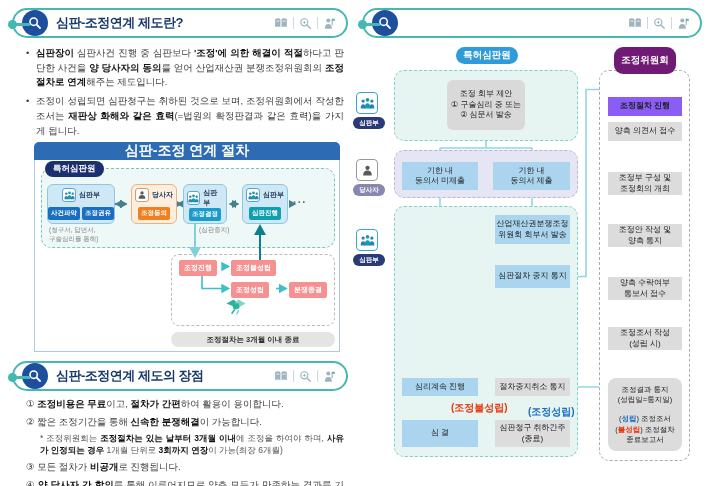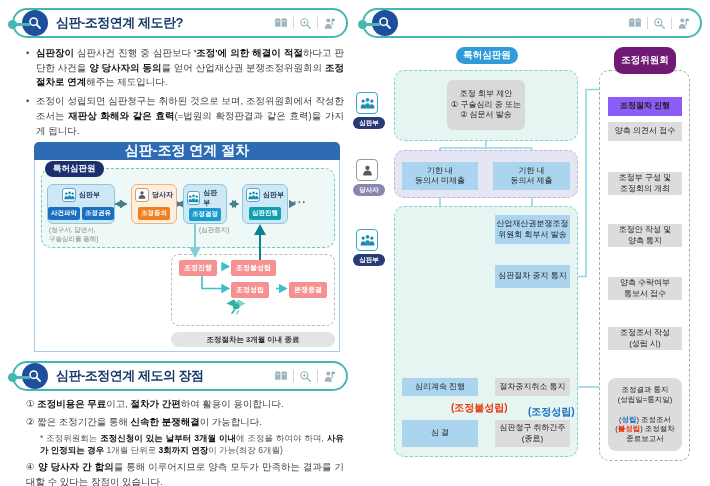--- a/index.html
+++ b/index.html
@@ -314,21 +314,22 @@
             <path d="M3,20 Q3,12 9,12 Q15,12 15,20 Z" fill="#9db3bd"></path>
             <rect x="15.5" y="3" width="4.5" height="3.6" fill="#56bcb4"></rect>
             <line x1="15.5" y1="3" x2="15.5" y2="14" stroke="#7b929d" stroke-width="1.4"></line>
           </svg>
       </span>
     </div>
 
     <div class="adv">
       <div class="adv-item"><span><span>① </span><span class="bb">조정비용은 무료</span><span>이고, </span><span class="bb">절차가 간편</span><span>하여 활용이 용이합니다.</span></span></div>
       <div class="adv-item"><span><span>② 짧은 조정기간을 통해 </span><span class="bb">신속한 분쟁해결</span><span>이 가능합니다.</span></span></div>
-      <div class="adv-foot"><span><span>* 조정위원회는 </span><span class="bb">조정신청이 있는 날부터 3개월 이내</span><span>에 조정을 하여야 하며, </span><span class="bb">사유가 인정되는 경우</span><span> 1개월 단위로 </span><span class="bb">3회까지 연장</span><span>이 가능(최장 6개월)</span></span></div>
+      <div class="adv-foot"><span><span>* 조정위원회는 </span><span class="bb">조정절차는 있는 날부터 3개월 이내</span><span>에 조정을 하여야 하며, </span><span class="bb">사유가 인정되는 경우</span><span> 1개월 단위로 </span><span class="bb">3회까지 연장</span><span>이 가능(최장 6개월)</span></span></div>
+      <div class="adv-item"><span><span>③ 모든 절차가 </span><span class="bb">비공개</span><span>로 진행됩니다.</span></span></div>
       <div class="adv-item"><span><span>④ </span><span class="bb">양 당사자 간 합의</span><span>를 통해 이루어지므로 양측 모두가 만족하는 결과를 기대할 수 있다는 장점이 있습니다.</span></span></div>
     </div>
   </div>
 
   <div class="col-right">
 
     <div class="sec-header" style="margin-left:6px;">
       <span class="hdr-dot"></span>
       <span class="hdr-link"></span>
       <span class="lens">
@@ -444,18 +445,18 @@
 조정회의 개최</div>
       <div class="bx gray" style="left:252px; top:182px; width:74px; height:23px;">조정안 작성 및
 양측 통지</div>
       <div class="bx gray" style="left:252px; top:235px; width:74px; height:23px;">양측 수락여부
 통보서 접수</div>
       <div class="bx gray" style="left:252px; top:285px; width:74px; height:23px;">조정조서 작성
 (성립 시)</div>
       <div class="bx gray round" style="left:252px; top:336px; width:74px; height:73px;"><span style="white-space:pre-line;"><span>조정결과 통지
 (성립일=통지일)
 
-(</span><span class="bb" style="color: rgb(26, 111, 192);">성립</span><span>) 조정조서
+(</span><span class="bb" style="color: rgb(26, 111, 192); font-family: Liberation Mono, monospace;">성립</span><span>) 조정조서
 (</span><span class="bb" style="color: rgb(232, 56, 13);">불성립</span><span>) 조정절차
 종료보고서</span></span></div>
     </div>
   </div>
 </div>
 
 </body></html>

